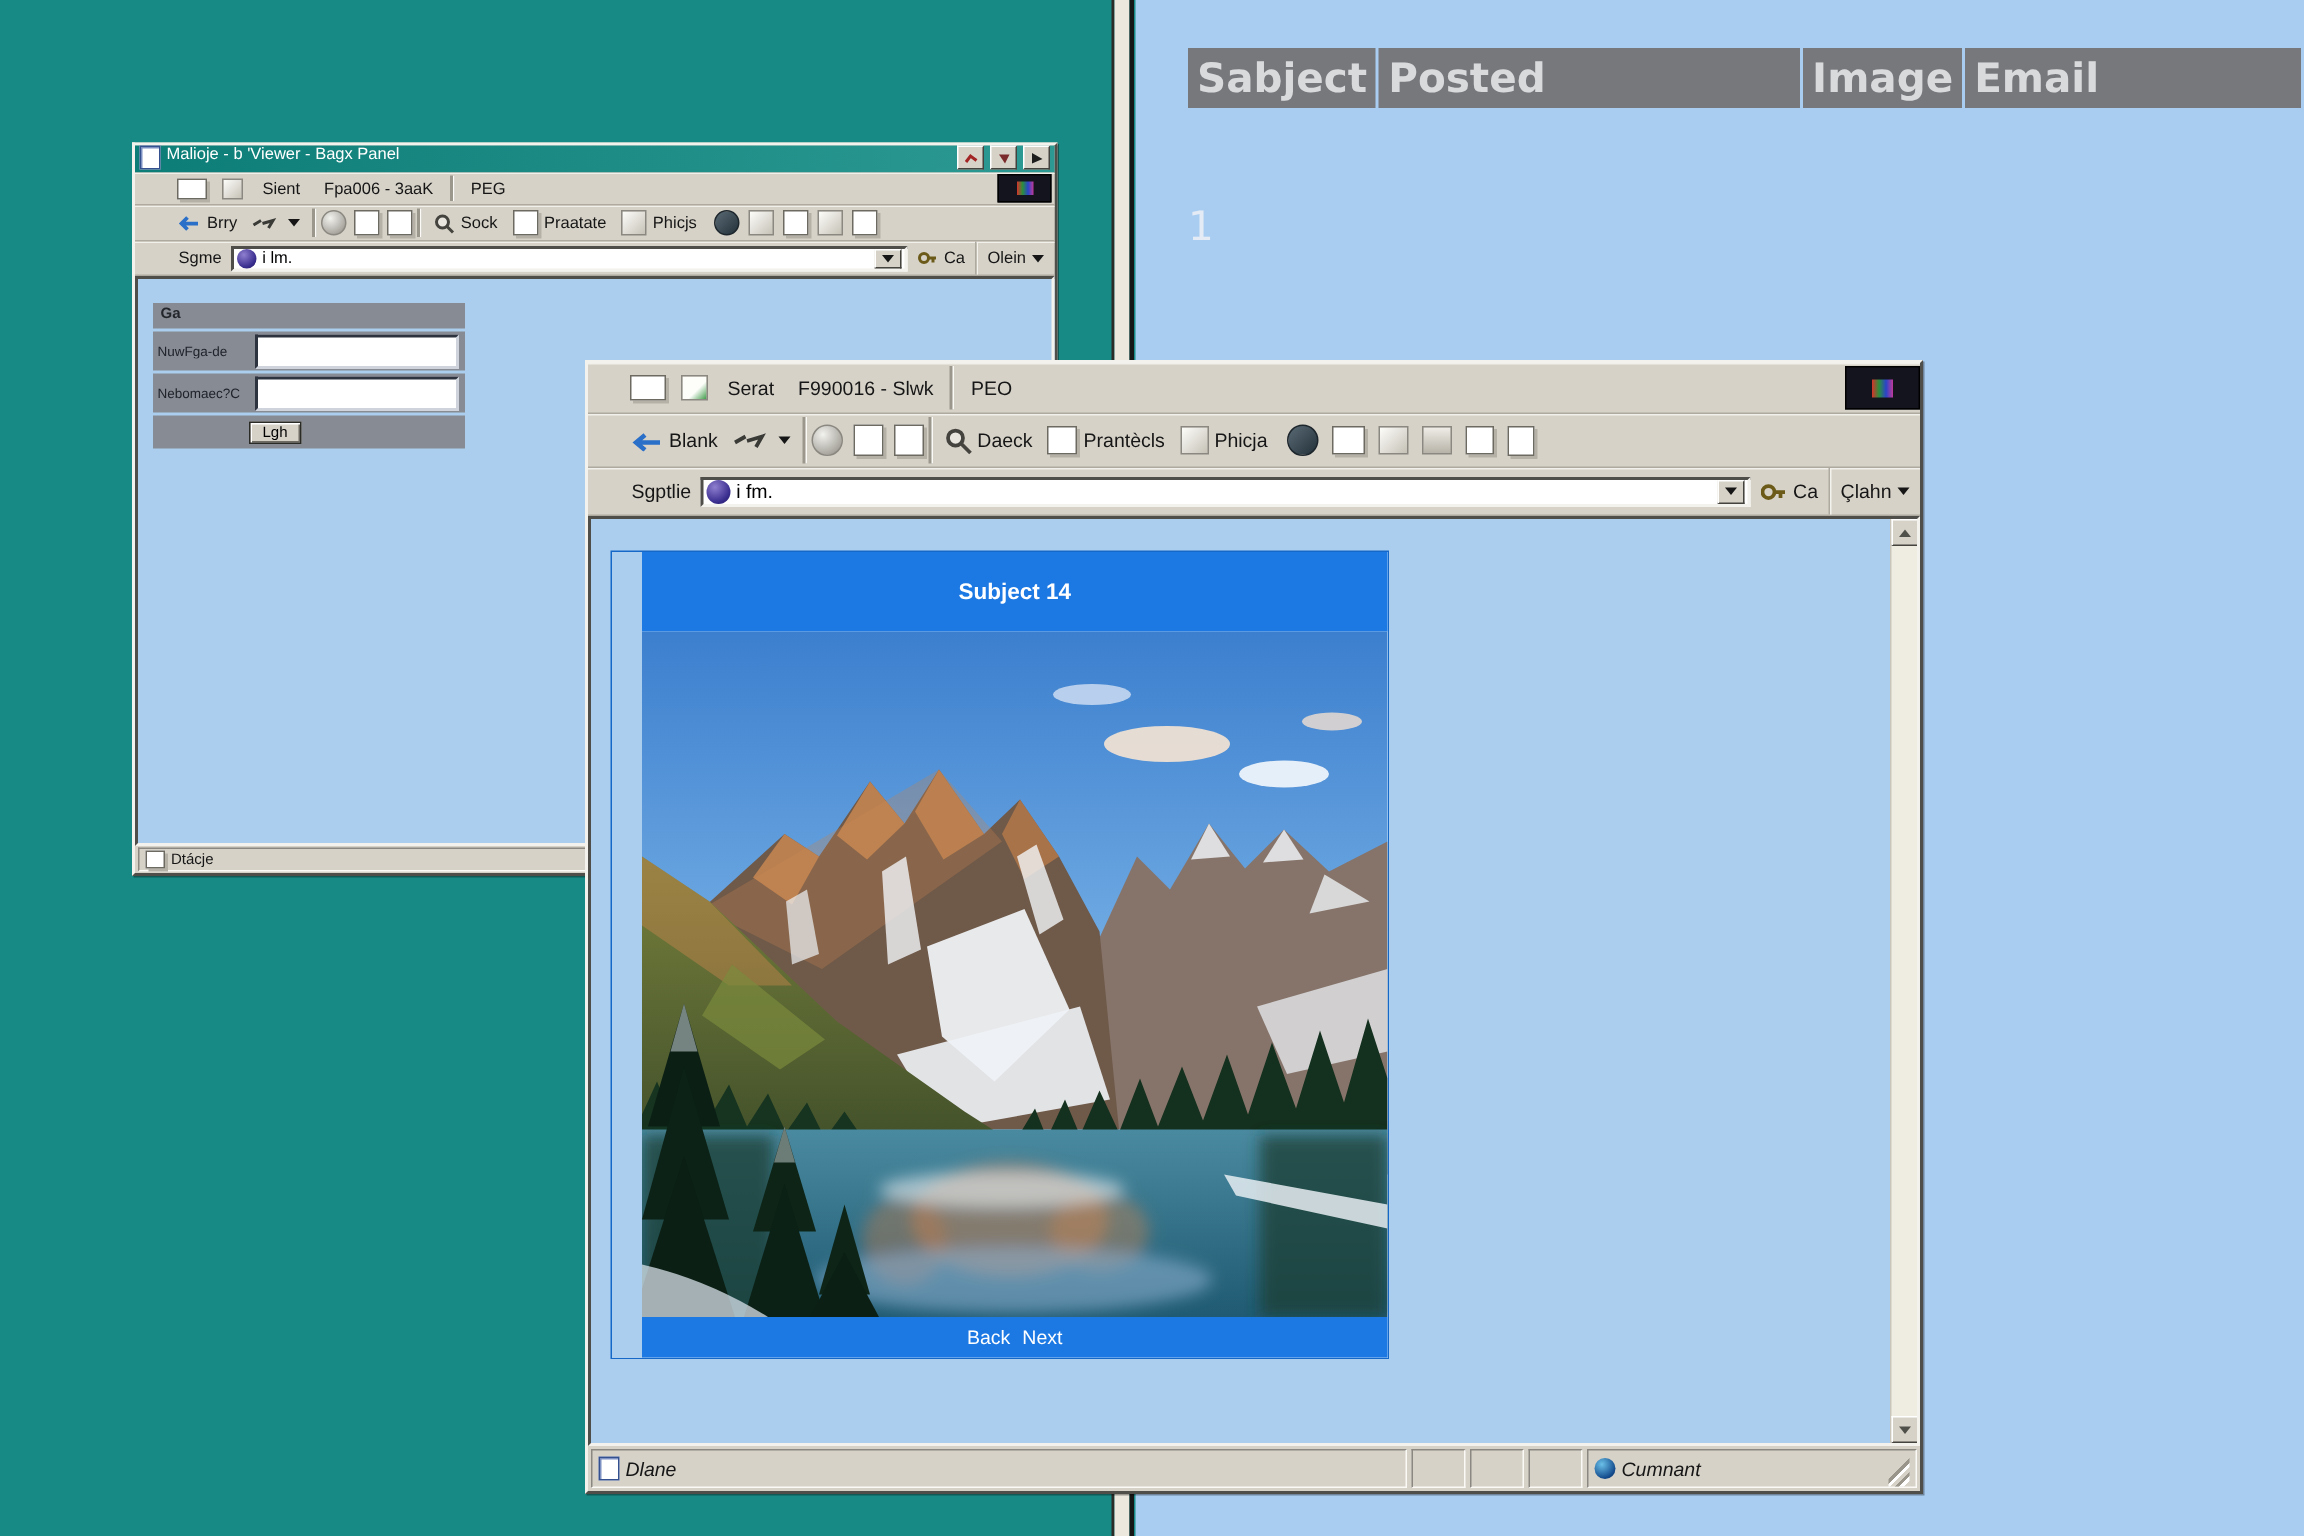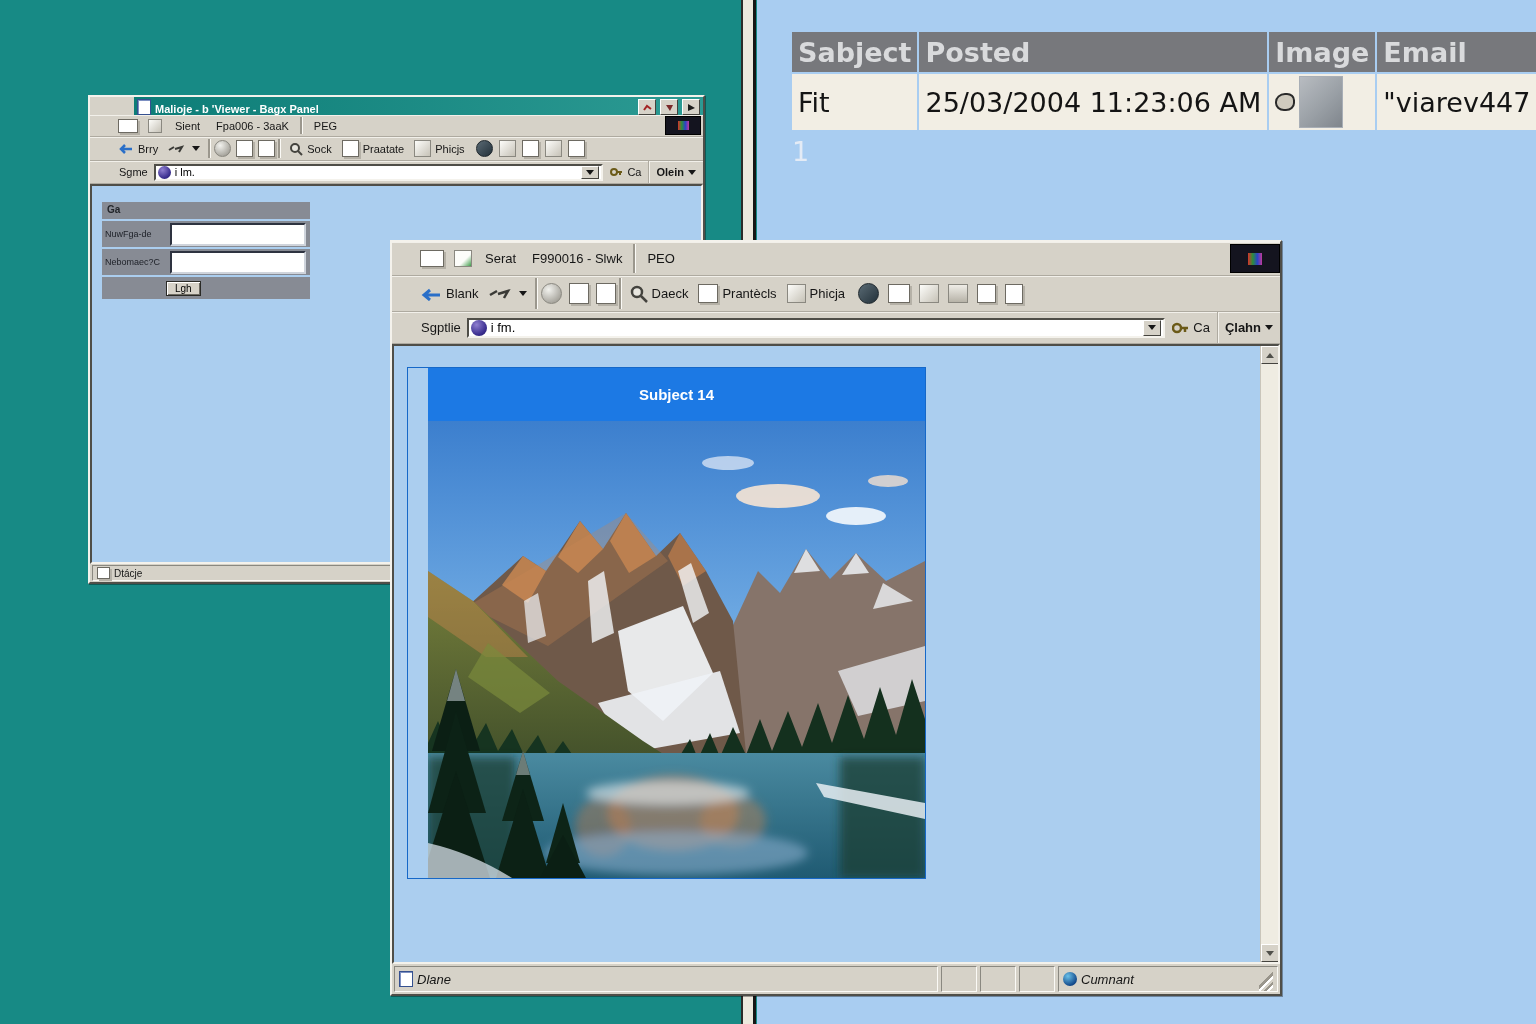--- a/index.html
+++ b/index.html
@@ -20,39 +20,39 @@
   .results th{background:#77787c;color:#d9dadc;font-weight:bold;font-size:27px;text-align:left;padding:2px 6px;height:36px;white-space:nowrap;}
   .results td{background:#f2eee4;color:#141414;font-size:27px;padding:2px 6px;height:52px;white-space:nowrap;vertical-align:middle;}
   .col-subject{width:92px;margin-left:38px;} .col-posted{width:368px;} .col-image{width:84px;} .col-email{width:290px;}
   .thumb-wrap{display:flex;align-items:center;gap:4px;}
   .broken-glyph{width:16px;height:14px;border:2px solid #2a2a2a;border-radius:50% 40% 45% 45%;background:#cfcabe;}
   .thumb{width:44px;height:52px;background:linear-gradient(135deg,#b9bdc2 0%,#9aa0a6 55%,#7e848b 100%);box-shadow:0 0 0 1px #a8aeb6 inset;}
   .pagination{position:absolute;left:792px;top:136px;color:#e4ebf5;font-size:27px;font-family:"DejaVu Sans",sans-serif;}
 
   
   .win{position:absolute;background:#d6d2c8;border:2px solid;border-color:#f4f2ec #4f4e48 #4f4e48 #f4f2ec;display:flex;flex-direction:column;box-shadow:1px 1px 0 rgba(0,0,0,.35);}
-  .titlebar{background:linear-gradient(to right,#0d7d77,#2c9a93);color:#fff;font-weight:bold;display:flex;align-items:flex-end;gap:4px;padding:0 3px;flex:none;margin-left:44px;}
+  .titlebar{background:linear-gradient(to right,#0d7d77,#2c9a93);color:#fff;font-weight:normal;display:flex;align-items:flex-start;gap:4px;padding:0 3px;flex:none;}
   .title-text{flex:1;white-space:nowrap;overflow:hidden;}
   .ctrl{background:#d6d2c8;border:1px solid;border-color:#fff #44433e #44433e #fff;display:flex;align-items:center;justify-content:center;flex:none;}
   .menubar,.toolbar,.addrbar{display:flex;align-items:center;background:#d6d2c8;border-bottom:1px solid #aeaaa0;box-shadow:0 1px 0 #f2f0ea inset;flex:none;padding-left:23px;}
   .menu-item{padding:0 8px;color:#161616;white-space:nowrap;}
   .tb-sep{width:2px;align-self:stretch;margin:2px 3px;background:#9b978d;border-right:1px solid #fbfaf6;}
   .tb-btn{display:flex;align-items:center;gap:4px;padding:1px 5px;color:#161616;white-space:nowrap;}
   .icn{width:15px;height:15px;background:linear-gradient(135deg,#fdfdfa,#c6c2b7);border:1px solid #8a8必880;border:1px solid #8a8880;flex:none;}
   .icn-circle{border-radius:50%;background:radial-gradient(circle at 35% 30%,#f2f2ee,#8e8b82);}
   .icn-page{background:#fff;border:1px solid #6d6a62;box-shadow:2px 2px 0 #b5b1a7;}
   .icn-dark{background:linear-gradient(135deg,#5a6a74,#23313a);border:1px solid #1d262c;border-radius:50%;}
   .icn-doc{width:12px;height:14px;background:#fff;border:1px solid #35508f;box-shadow:1px 1px 0 #7d90c2 inset;}
   .addr-label{padding:0 6px;color:#161616;}
   .addr-field{flex:1;background:#fff;border:2px solid;border-color:#4f4e48 #f4f2ec #f4f2ec #4f4e48;display:flex;align-items:center;gap:4px;padding:0 2px;position:relative;}
   .addr-drop{width:16px;align-self:stretch;background:#d6d2c8;border:1px solid;border-color:#fff #44433e #44433e #fff;display:flex;align-items:center;justify-content:center;margin-left:auto;}
   .globe{width:13px;height:13px;border-radius:50%;background:radial-gradient(circle at 35% 30%,#8f7fd0,#3a2e8f 65%,#1d1560);flex:none;}
   .caret{width:0;height:0;border-left:4px solid transparent;border-right:4px solid transparent;border-top:5px solid #161616;}
   .go-btn,.links-btn{display:flex;align-items:center;gap:4px;padding:0 7px;color:#161616;white-space:nowrap;align-self:stretch;}
-  .links-btn{border-left:1px solid #aeaaa0;box-shadow:1px 0 0 #f4f2ec inset;font-weight:bold;}
+  .links-btn{border-left:1px solid #aeaaa0;box-shadow:1px 0 0 #f4f2ec inset;}
   .content{flex:1;background:#abceef;border:2px solid;border-color:#4f4e48 #f4f2ec #f4f2ec #4f4e48;position:relative;overflow:hidden;}
   .statusbar{display:flex;gap:3px;padding:2px;flex:none;}
   .status-pane{border:1px solid;border-color:#8a8880 #fbfaf6 #fbfaf6 #8a8880;display:flex;align-items:center;gap:4px;padding:0 4px;color:#161616;background:#d6d2c8;}
 
   
   #small-win{left:88px;top:95px;width:613px;height:485px;font-size:11px;}
   #small-win .titlebar{height:18px;font-size:11px;}
   #small-win .ctrl{width:16px;height:14px;}
   #small-win .menubar{height:21px;}
   #small-win .toolbar{height:23px;}
@@ -104,31 +104,20 @@
 <div class="split-strip"></div>
 <div class="split-line-b"></div>
 
 <table class="results">
   <tbody>
       <tr>
     <th class="col-subject">Sabject</th>
     <th class="col-posted">Posted</th>
     <th class="col-image">Image</th>
     <th class="col-email">Email</th>
-  </tr>
-  <tr>
-    <td>Fit</td>
-    <td>25/03/2004 11:23:06 AM</td>
-    <td>
-      <div class="thumb-wrap">
-        <div class="broken-glyph"></div>
-        <div class="thumb"></div>
-      </div>
-    </td>
-    <td>"viarev447</td>
   </tr>
 </tbody>
   </table>
 <div class="pagination">1</div>
 
 <div class="win" id="small-win">
   <div class="titlebar">
     <div class="icn-doc"></div>
     <div class="title-text">Malioje - b 'Viewer - Bagx Panel</div>
     <div class="ctrl">
@@ -386,20 +375,24 @@
         <path d="M28 290 L0 392 L58 392 Z" fill="#0c2216"></path>
         <path d="M28 350 L-6 457 L62 457 Z" fill="#0b1f14"></path>
         <path d="M28 248 L19 280 L37 280 Z" fill="#dfe8ee" opacity="0.5"></path>
         <path d="M95 330 L74 400 L116 400 Z" fill="#0d2417"></path>
         <path d="M95 368 L68 457 L122 457 Z" fill="#0c2115"></path>
         <path d="M95 330 L88 354 L102 354 Z" fill="#dfe8ee" opacity="0.45"></path>
         <path d="M135 382 L118 442 L152 442 Z" fill="#0d2417"></path>
         <path d="M135 414 L112 457 L158 457 Z" fill="#0b1f14"></path>
         <path d="M0 422 Q44 432 84 457 L0 457 Z" fill="#d8e2ea" opacity="0.75"></path>
       </svg>
+      <div class="viewer-footer">
+        <span>Back</span>
+        <span>Next</span>
+      </div>
     </div>
     <div class="vscroll">
       <div class="sb-btn sb-up">
           <span class="arr-up"></span>
         </div>
       <div class="sb-btn sb-dn">
           <span class="arr-dn"></span>
         </div>
     </div>
   </div>

